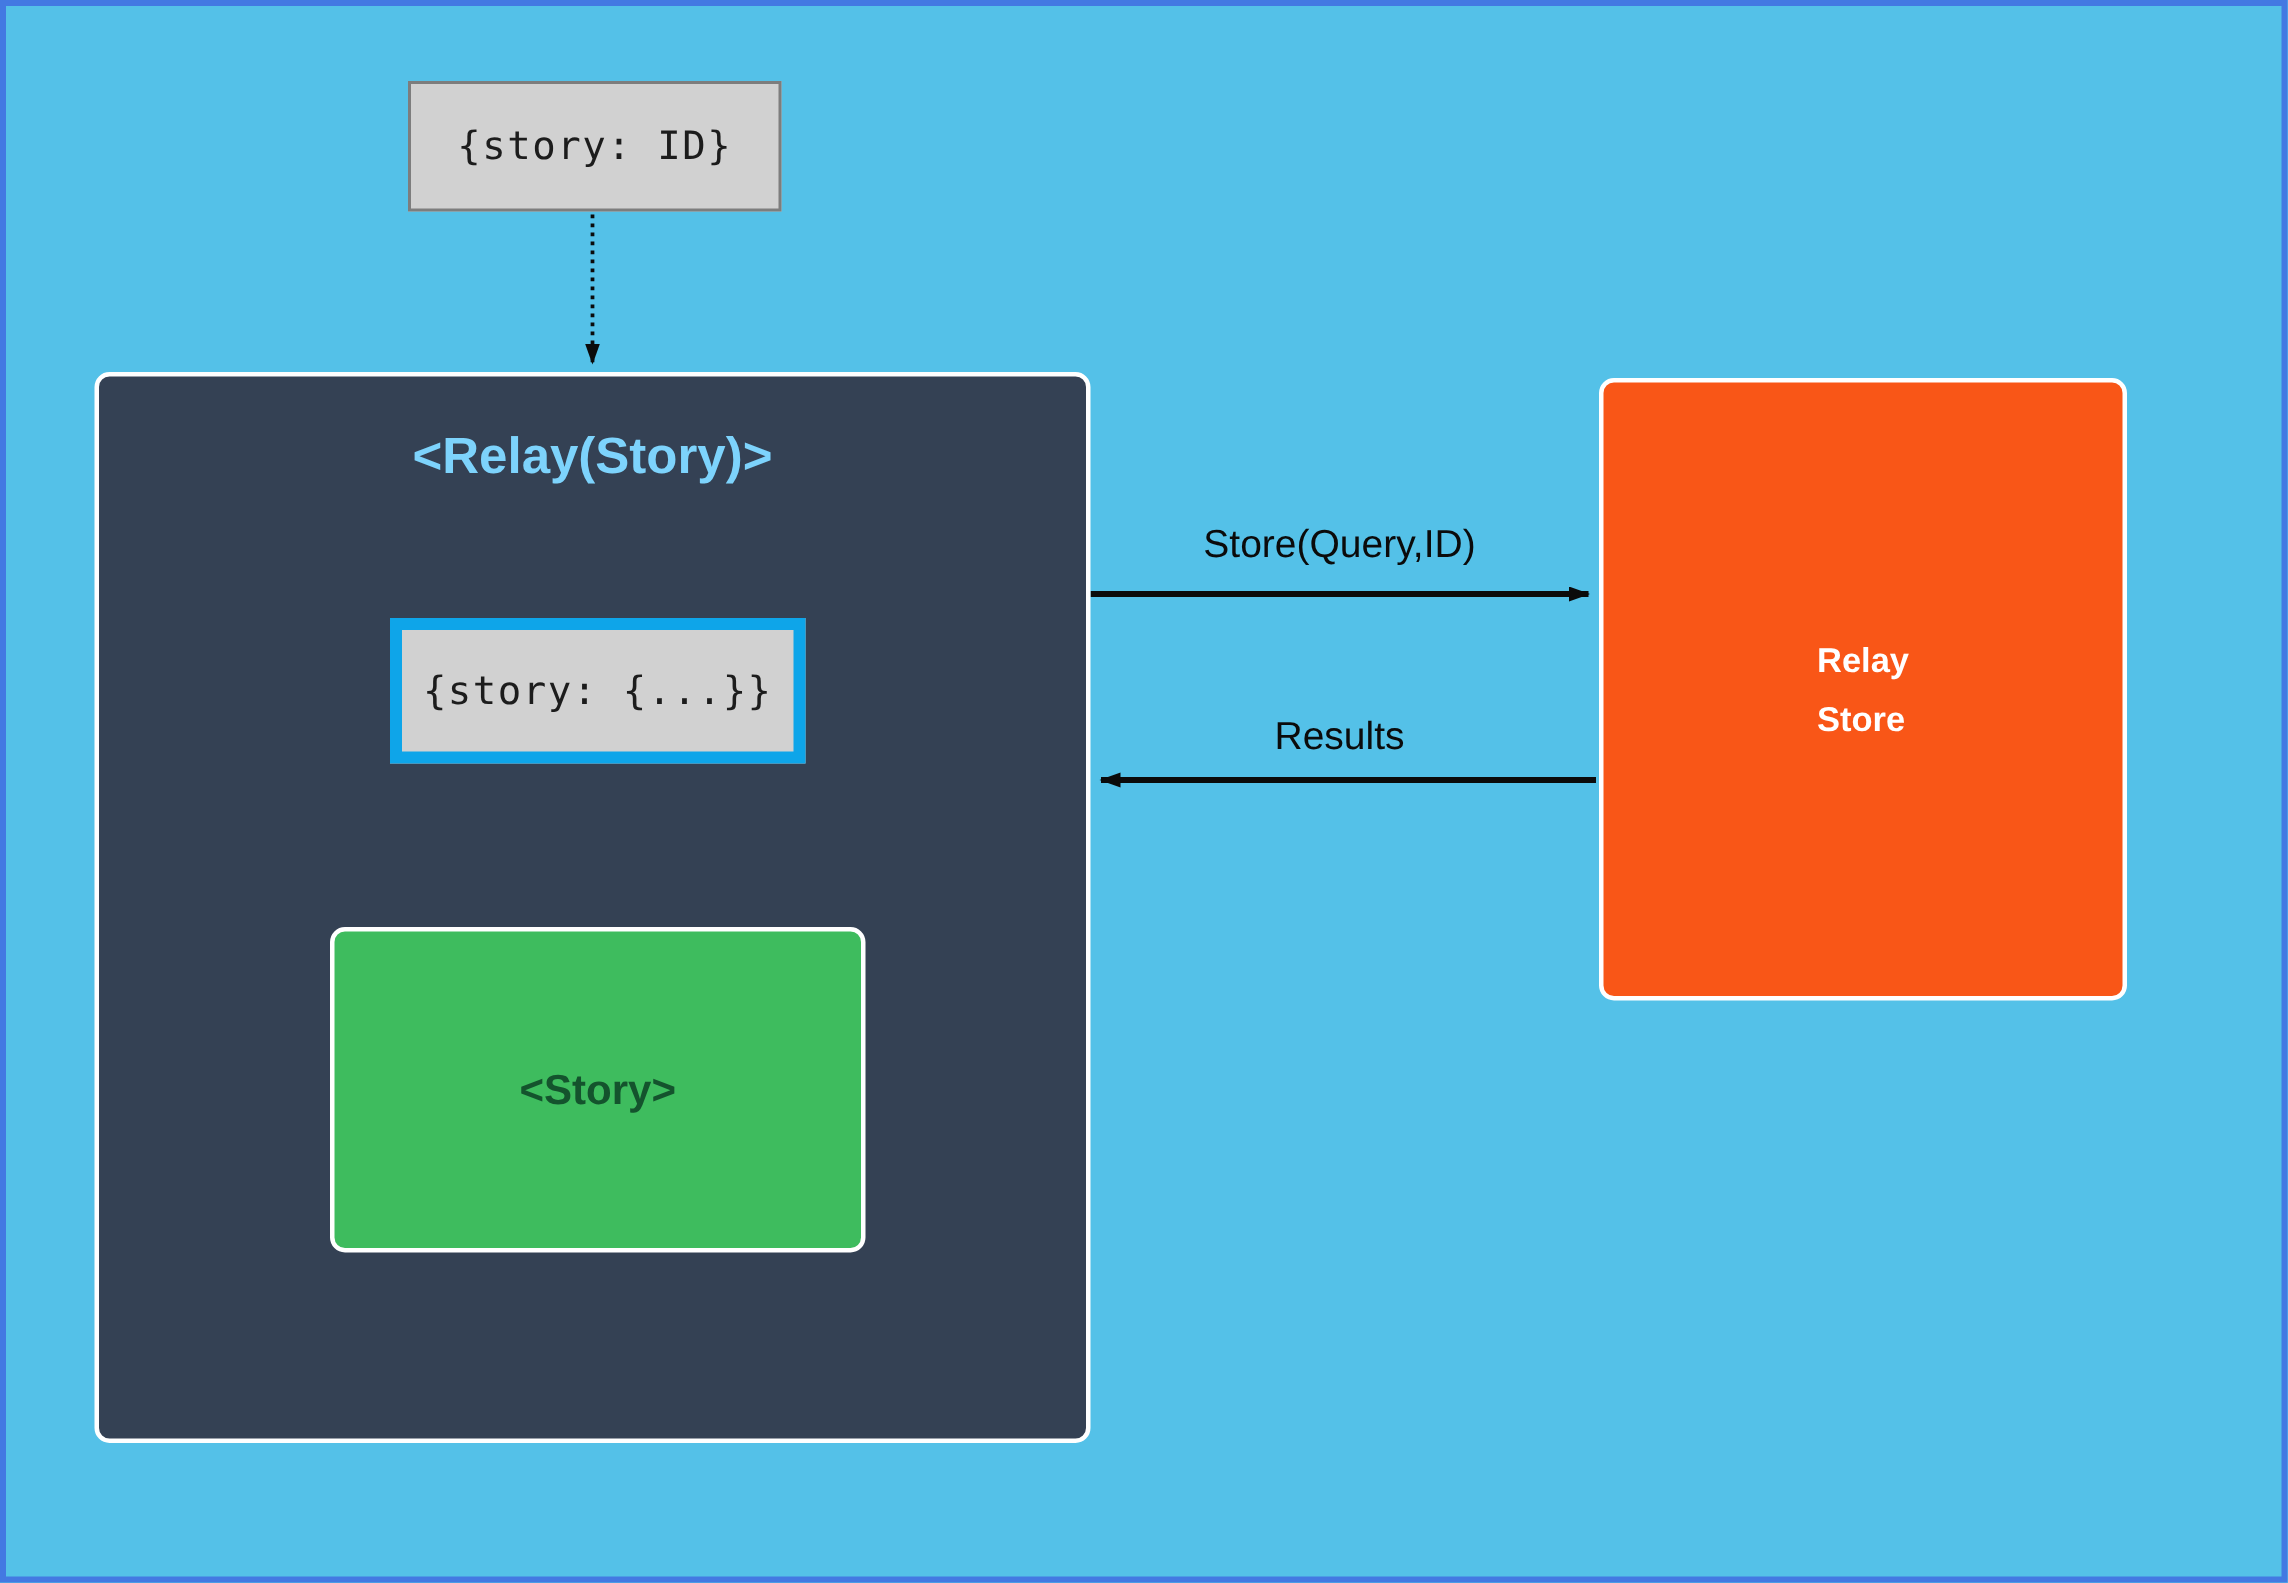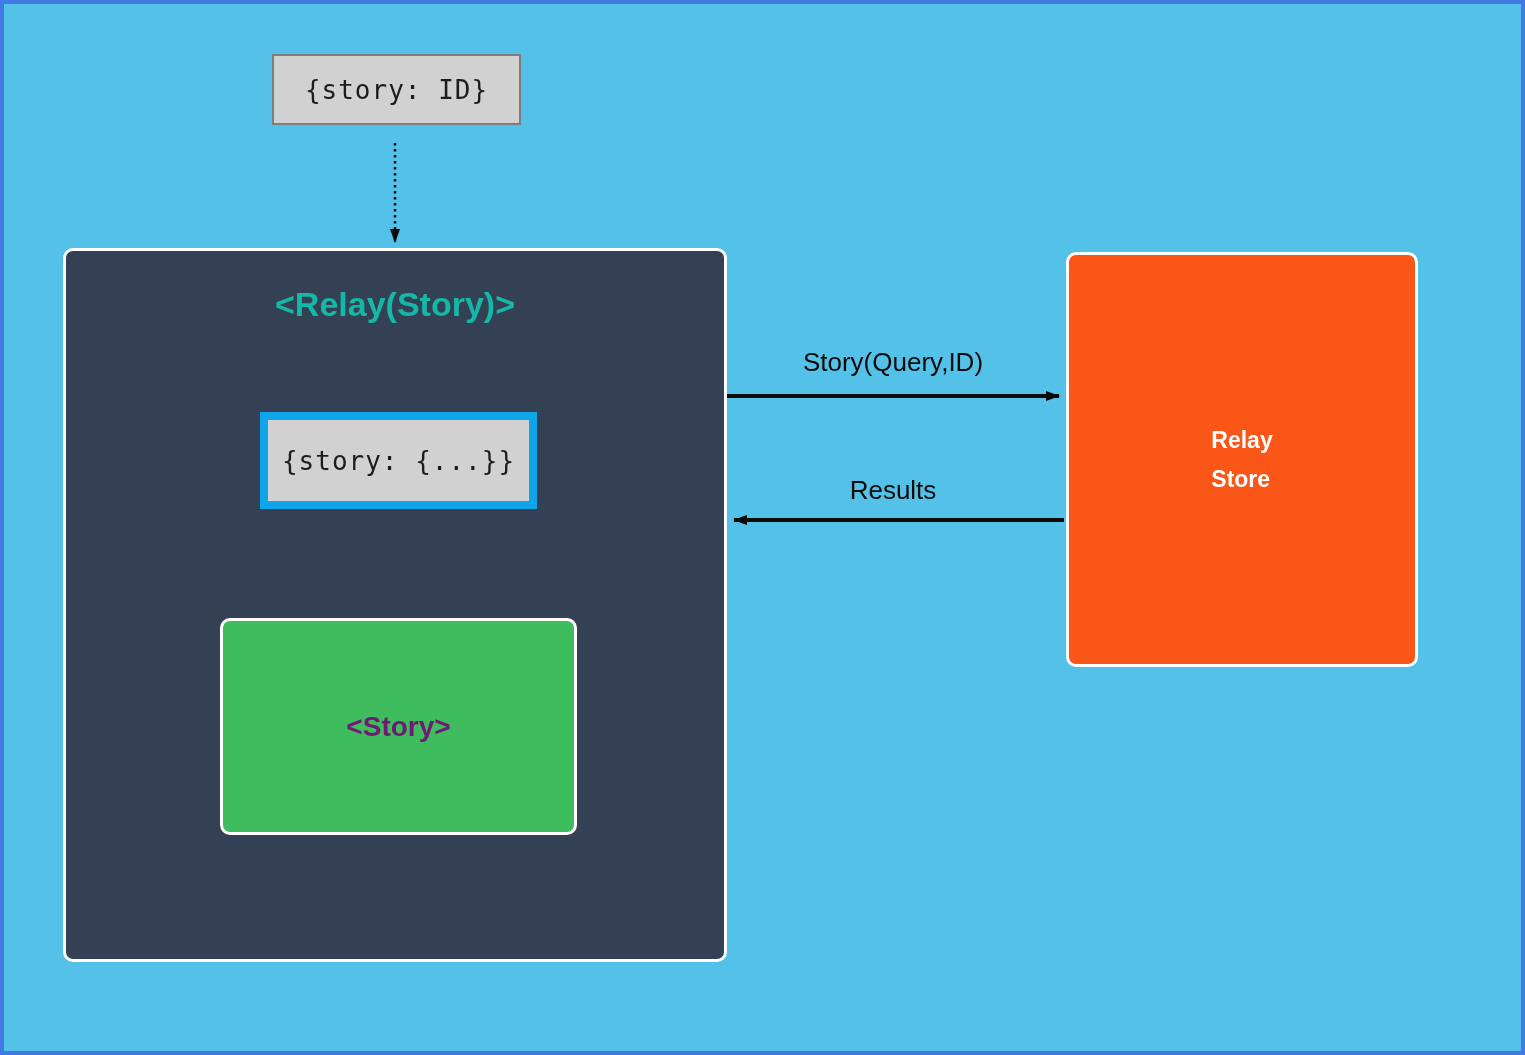--- a/index.html
+++ b/index.html
@@ -31,56 +31,56 @@
     display: flex;
     align-items: center;
     justify-content: center;
     font-family: "DejaVu Sans Mono", monospace;
     font-size: 26px;
     color: var(--text_dark, #1c1c1c);
     letter-spacing: 1px;
   }
   .query-box {
     left: 268px; top: 50px;
-    width: 249px; height: 71px;
+    width: 249px; height: 87px;
     border: 2px solid var(--gray_border, #7d7d7d);
   }
   .relay-container {
     left: 59px; top: 244px;
     width: 664px; height: 714px;
     background: var(--dark, #344154);
     border: 3px solid #ffffff;
     border-radius: 10px;
   }
   .relay-title {
     position: absolute;
     left: 0; top: 34px;
     width: 100%;
     text-align: center;
     font-weight: bold;
     font-size: 34px;
-    color: #14b8a6;
+    color: #7dd3fc;
   }
   .inner-query-box {
     left: 194px; top: 161px;
     width: 277px; height: 97px;
     border: 8px solid #0ea5e9;
   }
   .story-box {
     left: 154px; top: 367px;
     width: 357px; height: 217px;
     background: var(--green, #3ebc5e);
     border: 3px solid #ffffff;
     border-radius: 10px;
     display: flex;
     align-items: center;
     justify-content: center;
     font-weight: bold;
     font-size: 28px;
-    color: #701a75;
+    color: #14532d;
   }
   .store-box {
     left: 1062px; top: 248px;
     width: 352px; height: 415px;
     background: var(--orange, #f95617);
     border: 3px solid #ffffff;
     border-radius: 10px;
     display: flex;
     align-items: center;
     justify-content: center;
@@ -139,17 +139,17 @@
     <div class="node story-box">
       <span>&lt;Story&gt;</span>
     </div>
   </div>
 
   <div class="node store-box">
     <div class="store-label">Relay
 Store</div>
   </div>
 
-  <div class="edge-label read">Story(Query,ID)</div>
+  <div class="edge-label read">Store(Query,ID)</div>
 
   <div class="edge-label results">Results</div>
 
 </div>
 
 </body></html>

